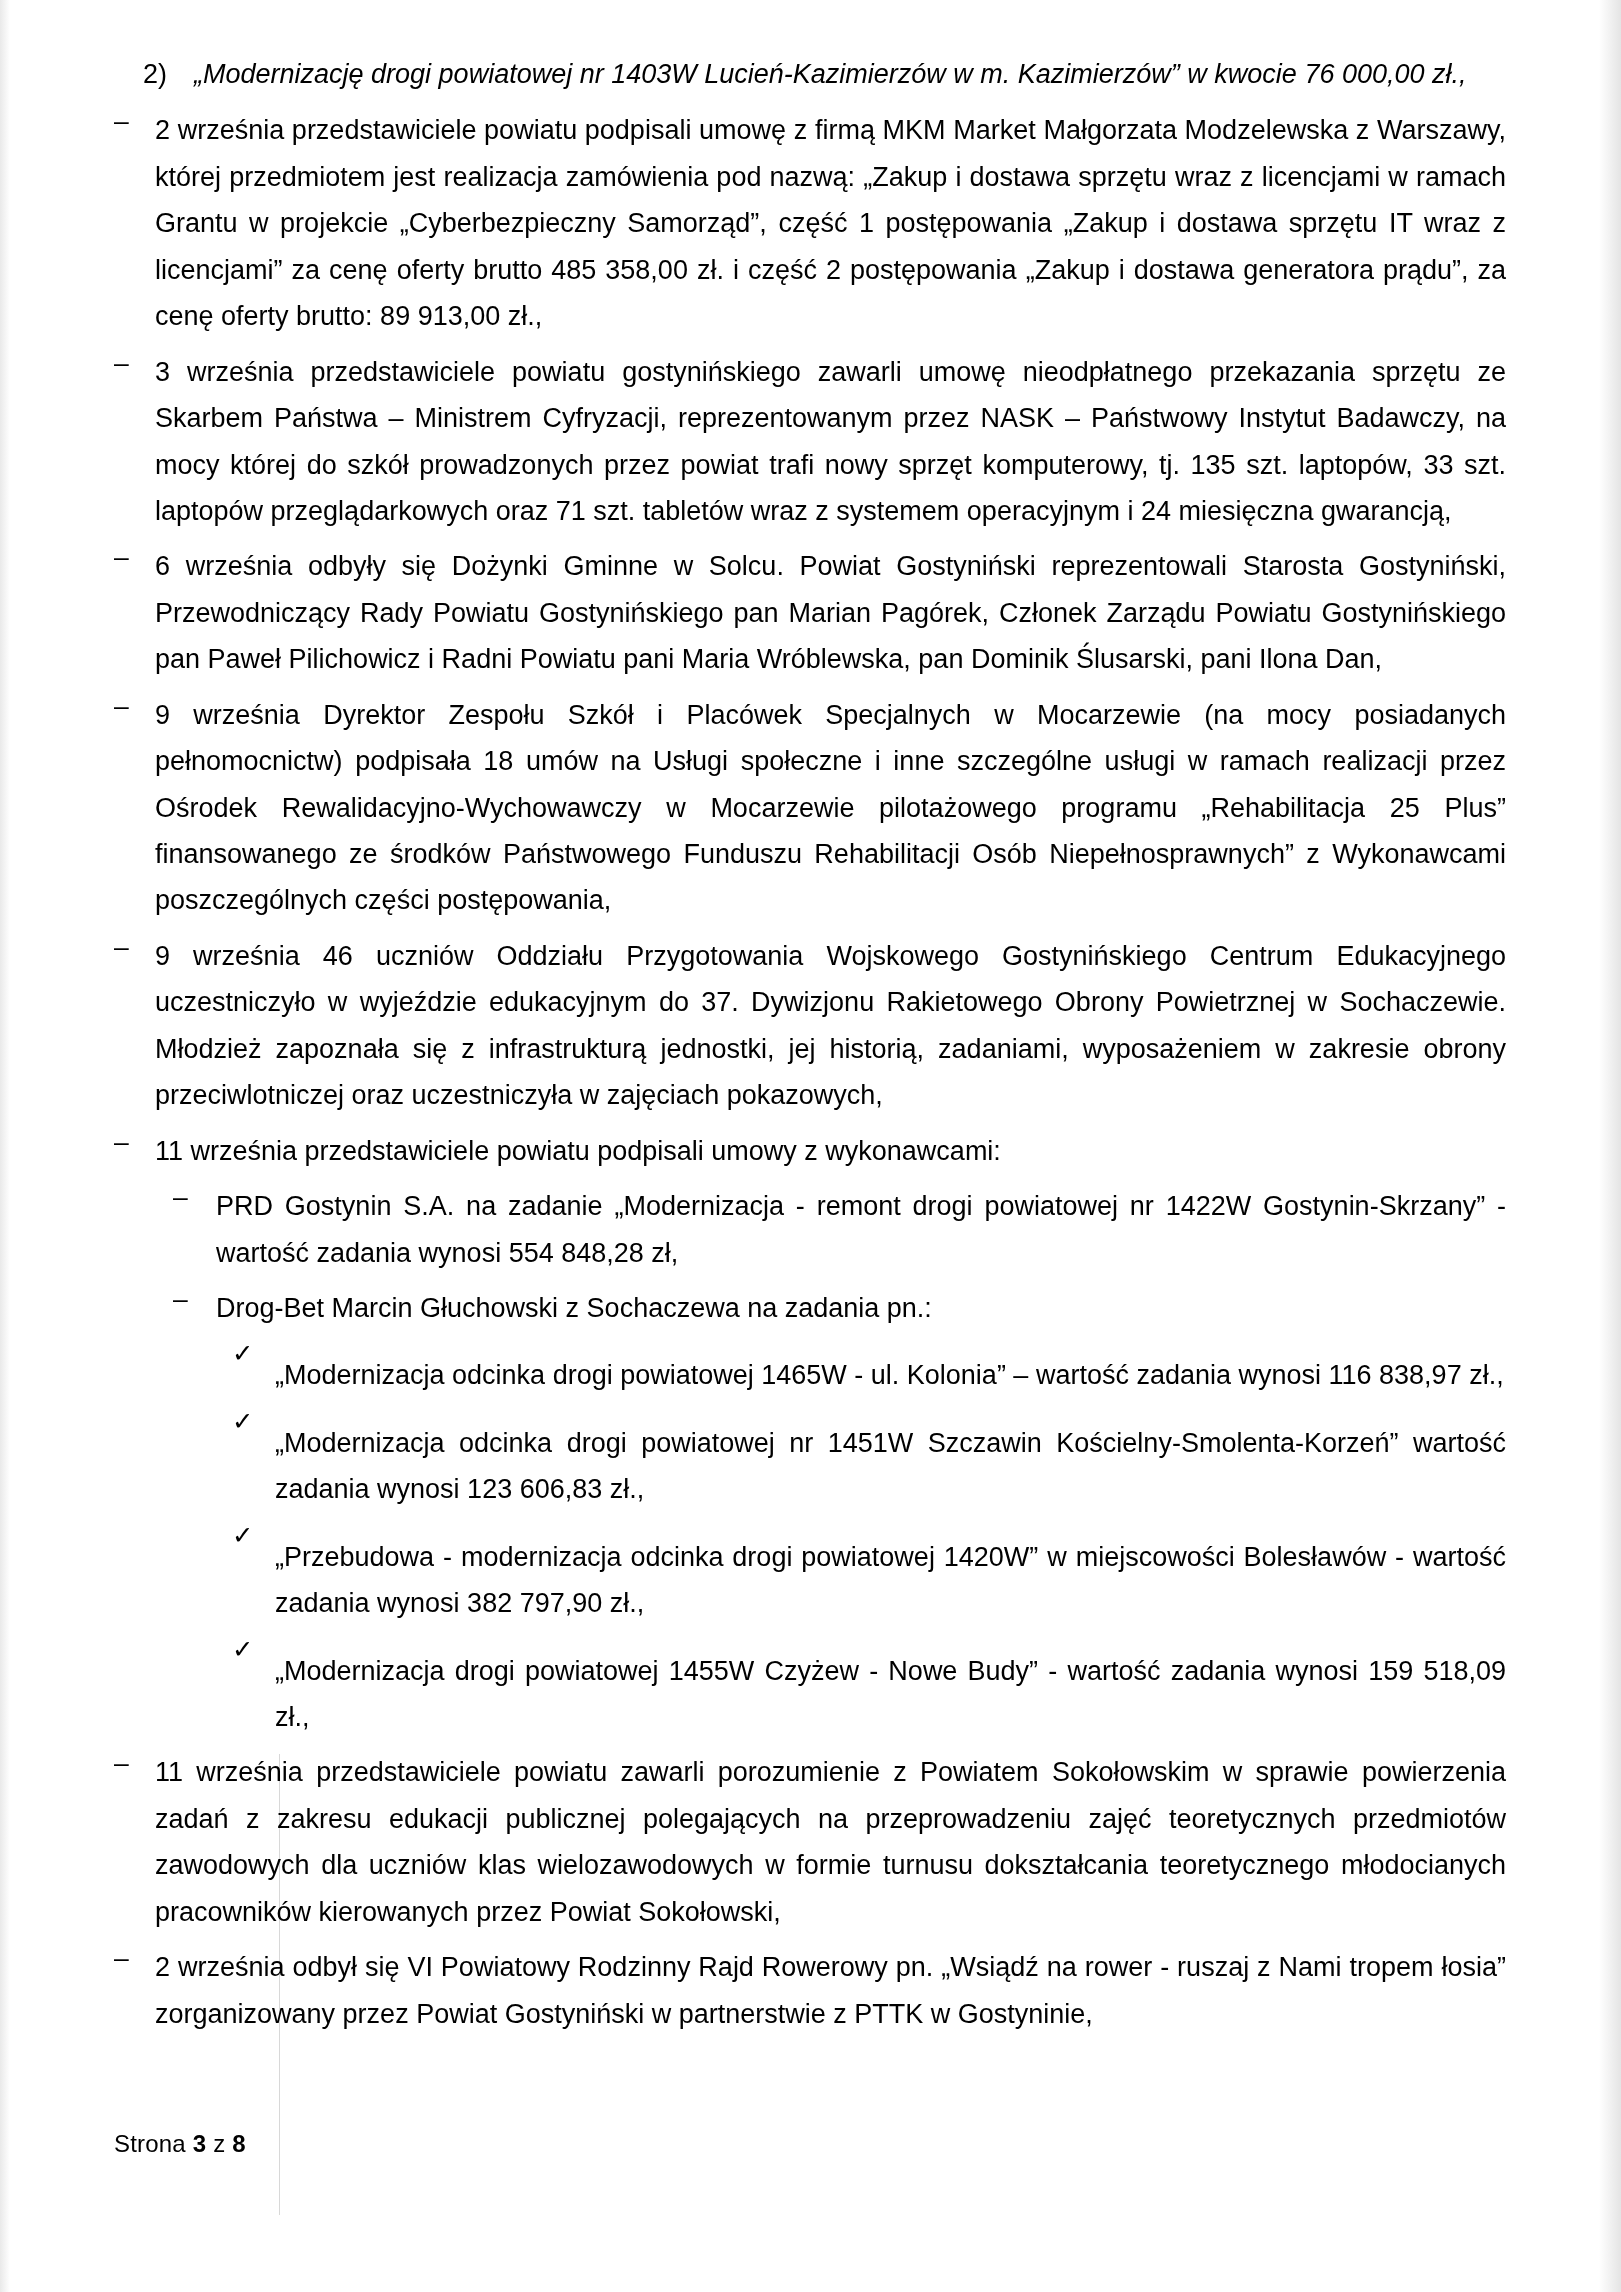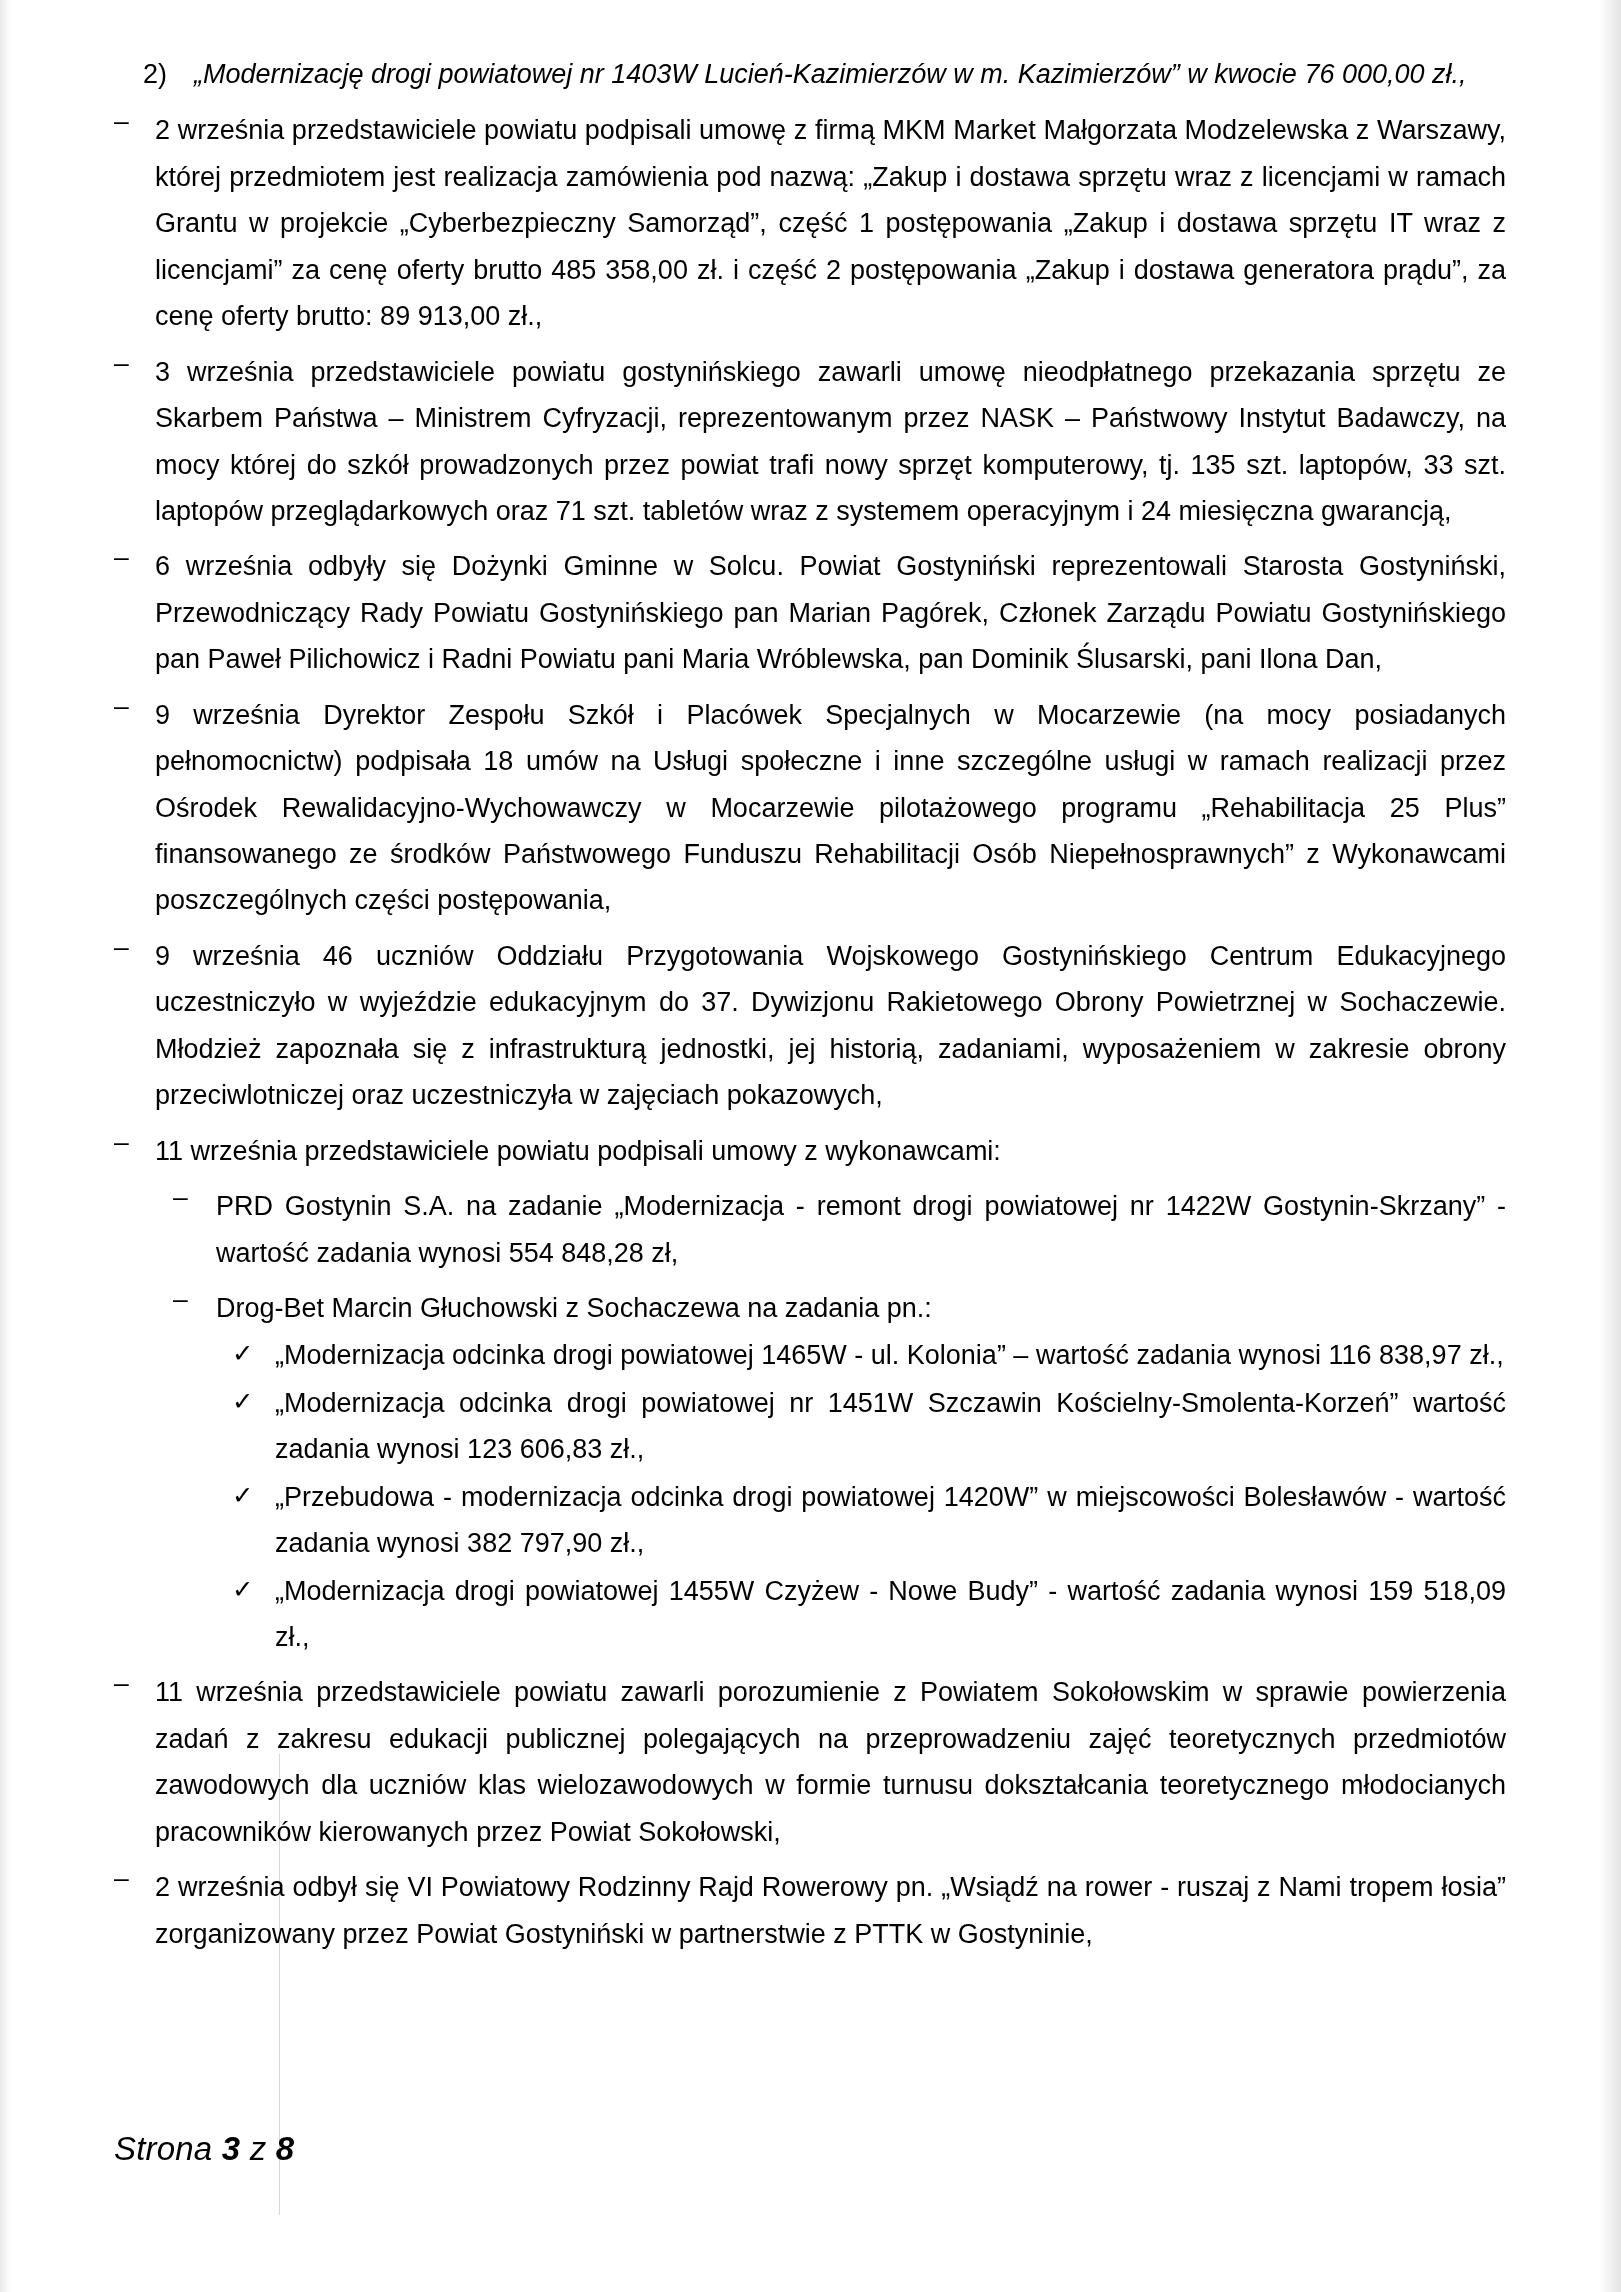--- a/index.html
+++ b/index.html
@@ -112,29 +112,29 @@
   }
   .check-item .marker {
     flex: 0 0 auto;
     width: 43px;
     text-align: left;
     font-size: 25.5px;
   }
   .check-item .body {
     flex: 1 1 auto;
     text-align: justify;
+    margin-top: 20px;
   }
 
   .footer {
     position: absolute;
     left: 114px;
     top: 2130px;
-    font-size: 33px;
+    font-size: 24px;
     letter-spacing: 0.2px;
-    font-style: italic;
   }
   .footer b { font-weight: bold; }
 </style>
 </head>
 <body>
 
 <div class="page">
 
   <div class="scan-edge-left"></div>
   <div class="scan-edge-right"></div>

